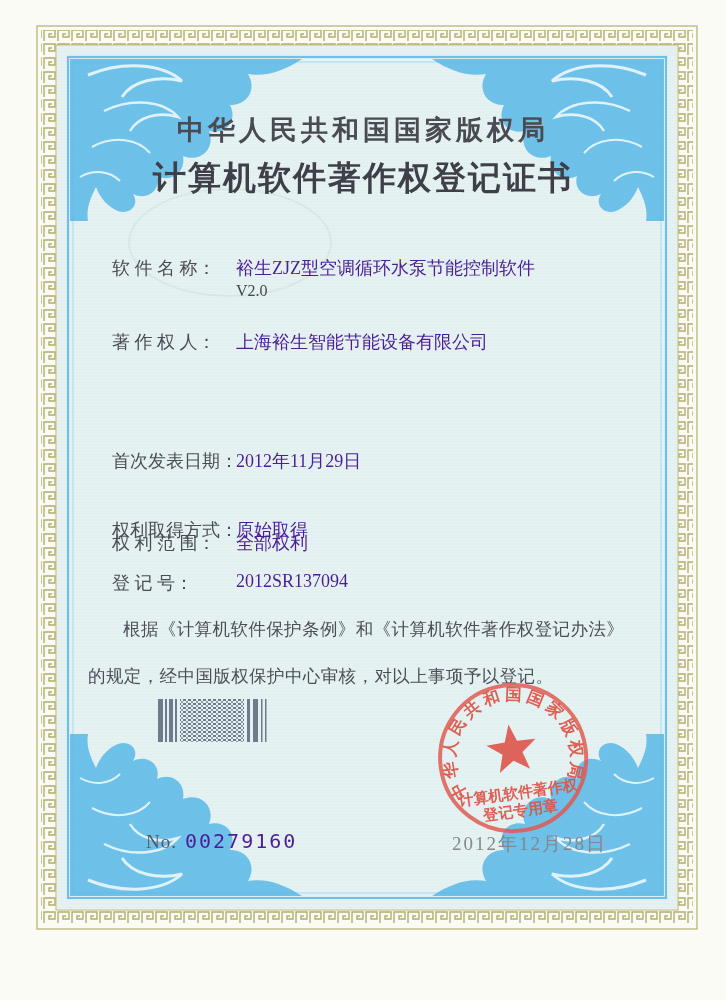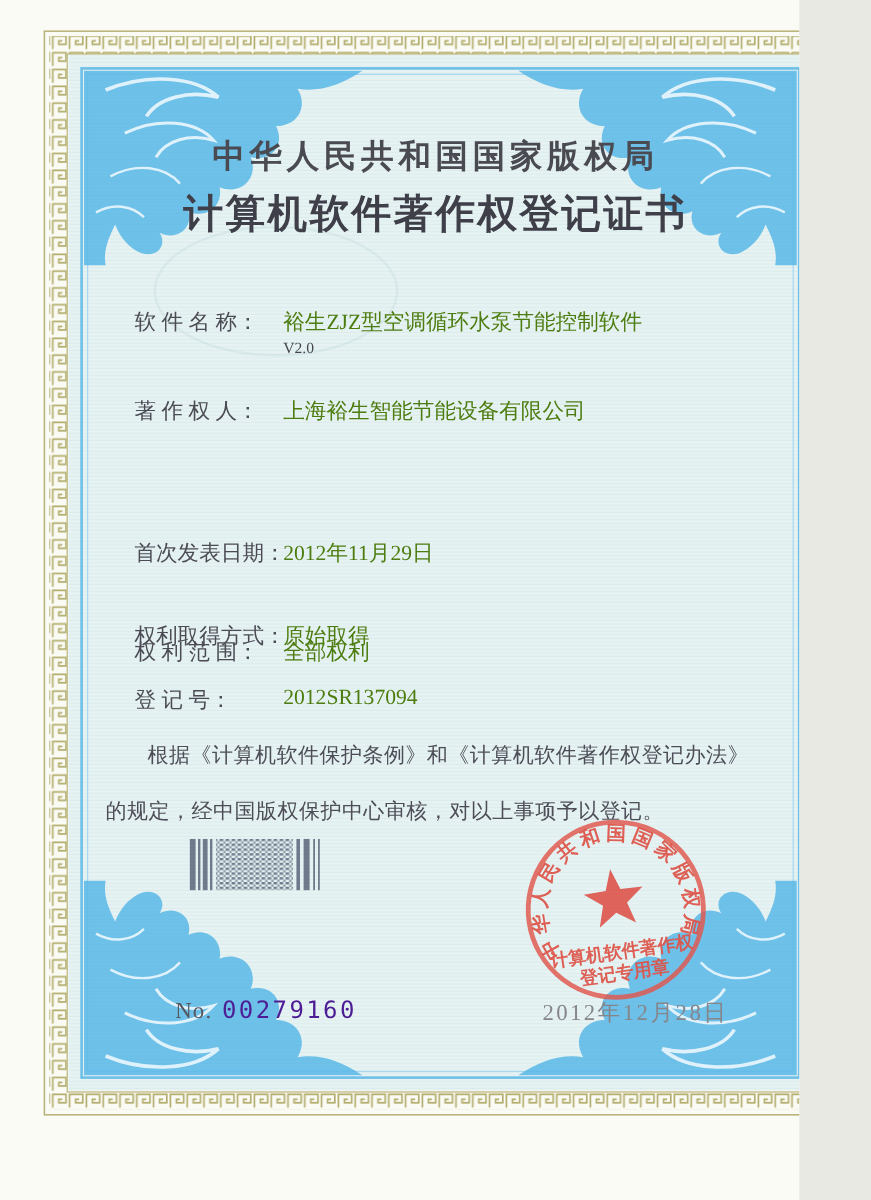--- a/index.html
+++ b/index.html
@@ -1,17 +1,17 @@
 <!DOCTYPE html>
 <html><head>
 <meta charset="utf-8">
 <style>
   html,body{margin:0;padding:0;background:#e9e9e4;}
   .page{
-    position:relative; width:666px; height:1000px; overflow:hidden;
+    position:relative; width:726px; height:1000px; overflow:hidden;
     background:#fbfbf6;
     font-family:"Liberation Serif","DejaVu Serif",serif;
     color:#4b4b55;
   }
   .frame-svg{position:absolute;left:0;top:0;z-index:0;}
   .content{position:absolute;left:0;top:0;width:726px;height:1000px;z-index:2;}
 
   .authority{
     position:absolute; top:112px; left:0; width:100%; text-align:center;
     font-size:27px; font-weight:bold; letter-spacing:4px; color:#4a4a52;
@@ -21,22 +21,22 @@
     font-size:33px; font-weight:bold; letter-spacing:2px; color:#3f3f49;
   }
   .certno{
     position:absolute; top:221px; right:88px; font-size:14px; color:#63636c;
     letter-spacing:1px;
   }
   .certno .v{margin-left:10px;}
 
   .row{position:absolute; left:112px; font-size:18px; white-space:nowrap;}
   .row .lbl{display:inline-block; min-width:122px; color:#4b4b55;}
-  .row .val{position:absolute; left:124px; top:0; color:#4d7c0f;}
-  .val2{position:absolute; left:236px; top:282px; font-size:13px; color:#45454f;}
+  .row .val{position:absolute; left:124px; top:0; color:#4c1d95;}
+  .val2{position:absolute; left:236px; top:282px; font-size:16px; color:#45454f;}
 
   .statement{
     position:absolute; top:606px; left:88px; width:552px;
     font-size:17.5px; line-height:47px; color:#4d4d57; text-indent:2em;
     letter-spacing:0.4px;
   }
 
   .watermark{
     position:absolute; left:128px; top:188px; width:200px; height:105px;
     border:2px solid rgba(150,185,195,0.16); border-radius:50%;

